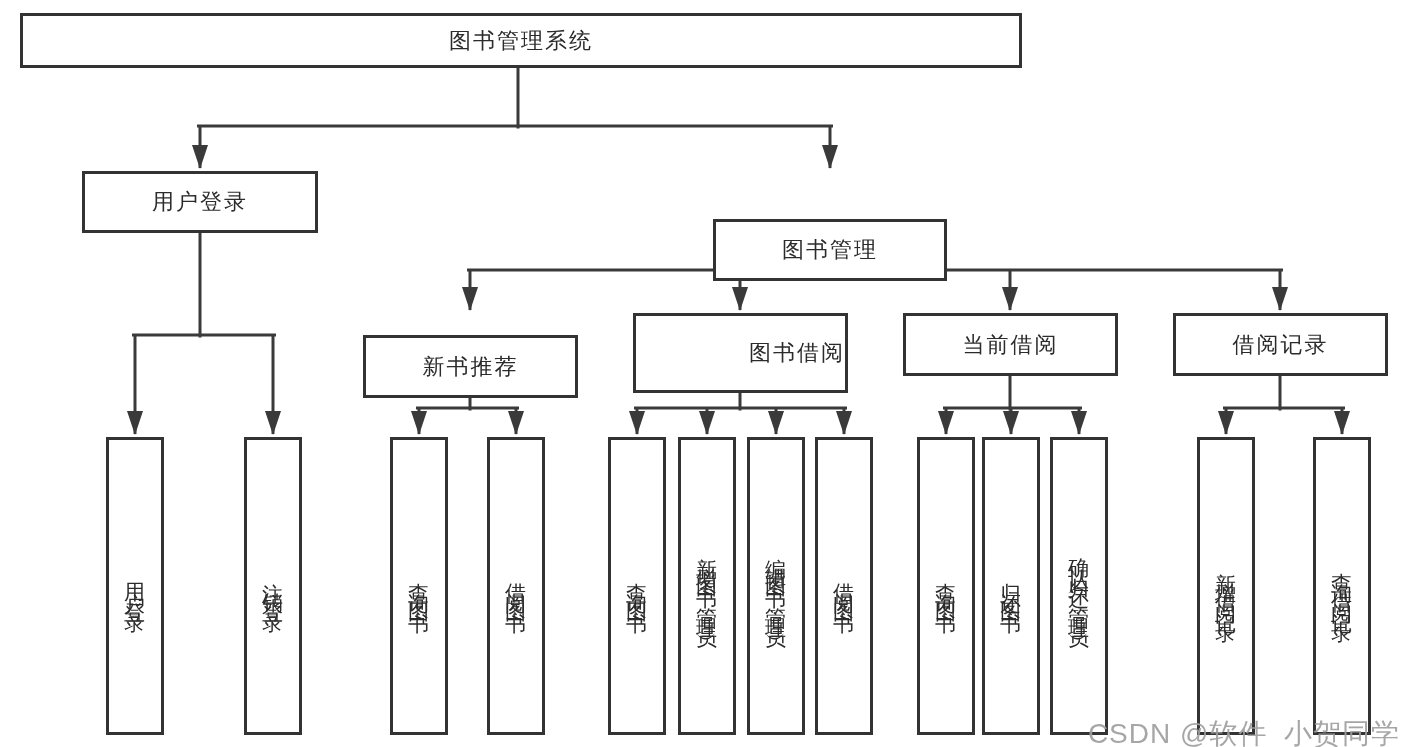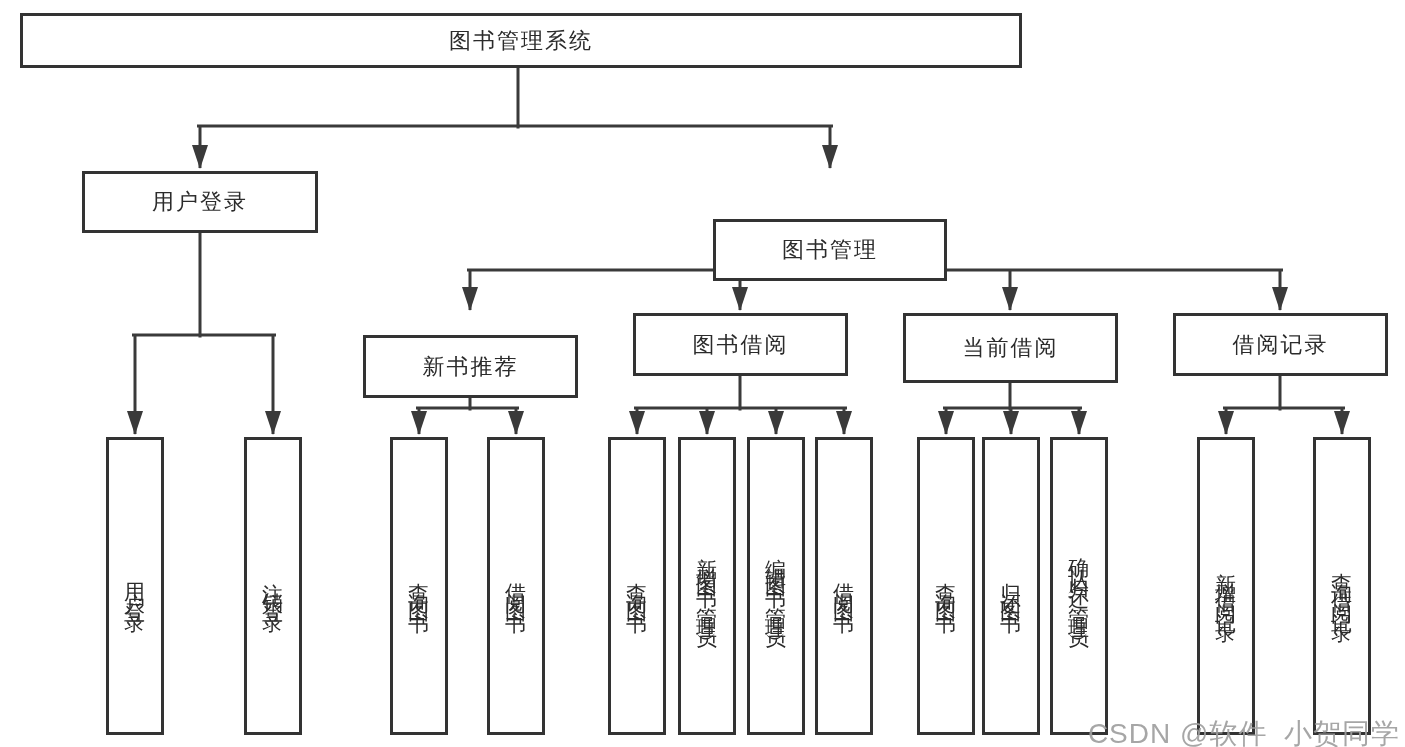--- a/index.html
+++ b/index.html
@@ -124,24 +124,24 @@
   <div class="node hbox" style="left:82px; top:171px; width:236px; height:62px;">
     <span>用户登录</span>
   </div>
   <div class="node hbox" style="left:713px; top:171px; width:234px; height:62px;margin-top:48px;">
     <span>图书管理</span>
   </div>
 
   <div class="node hbox" style="left:363px; top:313px; width:215px; height:63px;margin-top:22px;">
     <span>新书推荐</span>
   </div>
-  <div class="node hbox" style="left:633px; top:313px; width:215px; height:63px;">
+  <div class="node hbox" style="left:633px; top:313px; width:215px; height:80px;justify-content:flex-end;">
     <span>图书借阅</span>
   </div>
-  <div class="node hbox" style="left:903px; top:313px; width:215px; height:70px;">
+  <div class="node hbox" style="left:903px; top:313px; width:215px; height:63px;">
     <span>当前借阅</span>
   </div>
   <div class="node hbox" style="left:1173px; top:313px; width:215px; height:63px;">
     <span>借阅记录</span>
   </div>
 
   <div class="node vbox" style="left:106px;">
     <span>用户登录</span>
   </div>
   <div class="node vbox" style="left:244px;">

